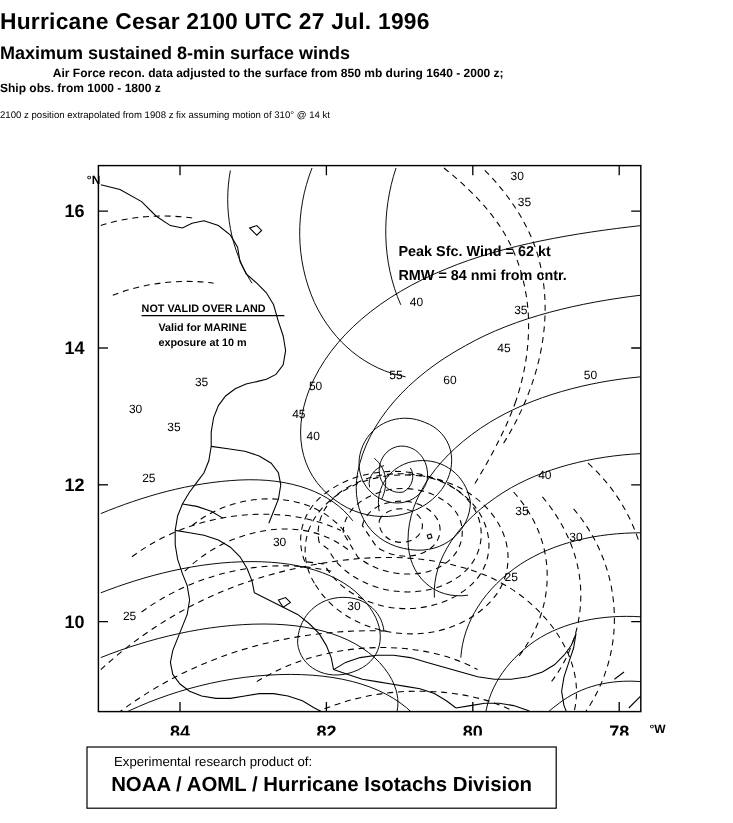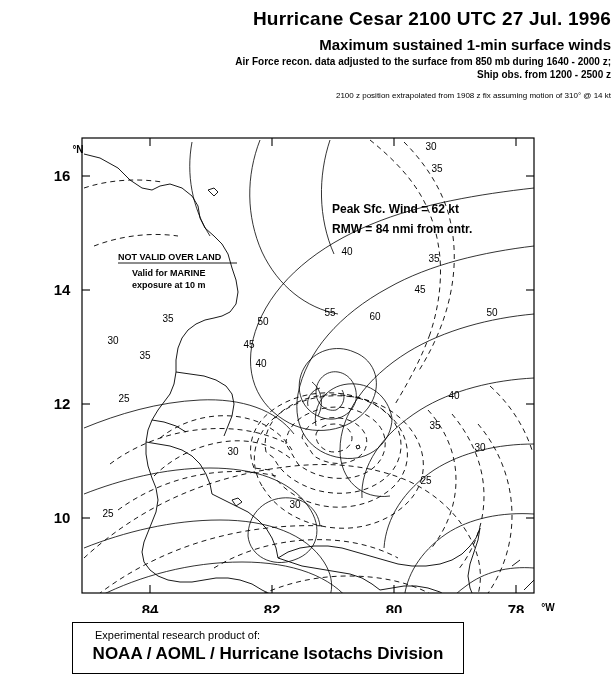--- a/index.html
+++ b/index.html
@@ -9,21 +9,21 @@
   }
   body {
     width: 611px;
     height: 686px;
     font-family: "Liberation Sans", sans-serif;
     color: #000000;
     position: relative;
     overflow: hidden;
   }
   .title-block {
-    text-align: right;
+    text-align: left;
     padding-top: 8px;
   }
   .title-main {
     font-size: 19px;
     font-weight: bold;
     letter-spacing: 0.2px;
   }
   .title-sub1 {
     font-size: 15px;
     font-weight: bold;
@@ -80,23 +80,23 @@
   .axis-unit { font-family: "Liberation Sans", sans-serif; font-size: 10px; font-weight: bold; }
   .iso-label { font-family: "Liberation Sans", sans-serif; font-size: 10px; }
   .annot-bold { font-family: "Liberation Sans", sans-serif; font-size: 12px; font-weight: bold; }
   .annot-small { font-family: "Liberation Sans", sans-serif; font-size: 9px; font-weight: bold; }
 </style>
 </head>
 <body>
 
 <div class="title-block">
   <div class="title-main">Hurricane Cesar 2100 UTC 27 Jul. 1996</div>
-  <div class="title-sub1">Maximum sustained 1-min surface winds</div>
+  <div class="title-sub1">Maximum sustained 8-min surface winds</div>
   <div class="title-sub3">Air Force recon. data adjusted to the surface from 850 mb during 1640 - 2000 z;</div>
-  <div class="title-sub4">Ship obs. from 1200 - 2500 z</div>
+  <div class="title-sub4">Ship obs. from 1000 - 1800 z</div>
   <div class="title-note">2100 z position extrapolated from 1908 z fix assuming motion of 310°  @ 14 kt</div>
 </div>
 
 <div class="chart-wrap">
 <svg width="611" height="485" viewBox="0 0 611 485">
 
   <rect x="82" y="10" width="452" height="455" fill="#ffffff" stroke="#000000" stroke-width="1.2"></rect>
 
   <g stroke="#000" stroke-width="1.1">
     <line x1="82" y1="48" x2="90" y2="48"></line>

